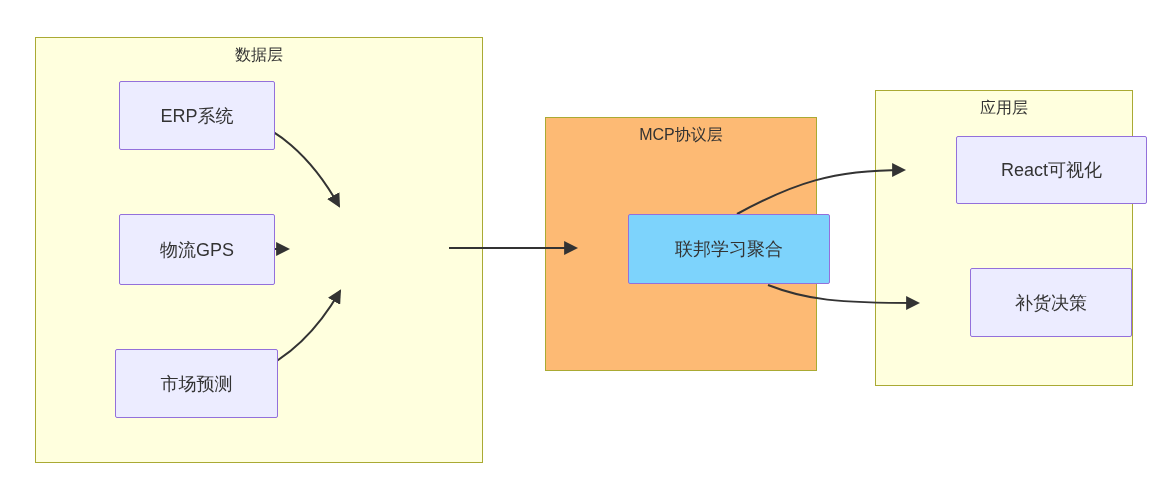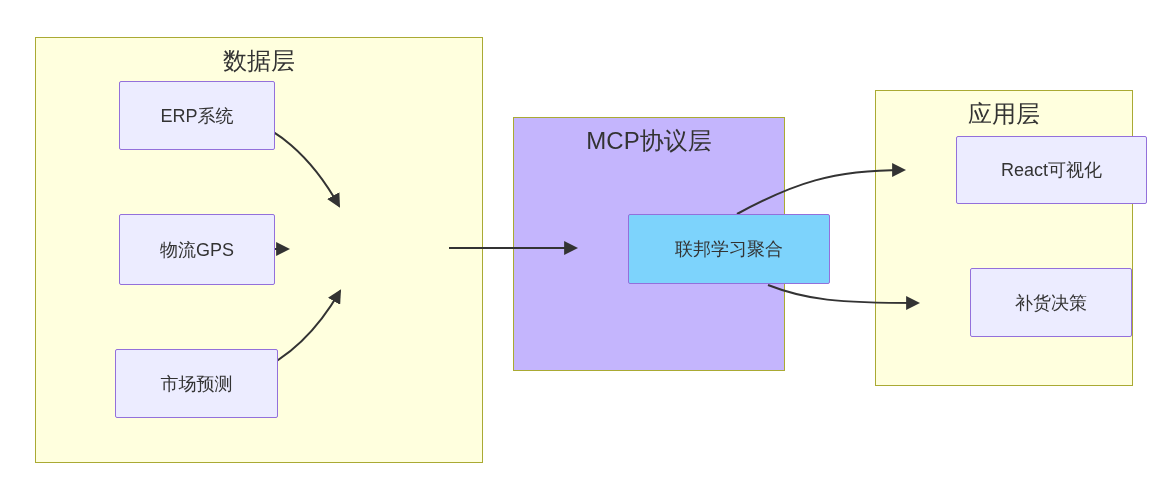--- a/index.html
+++ b/index.html
@@ -17,21 +17,21 @@
     border: 1px solid #AAAA33;
     box-sizing: border-box;
     z-index: 1;
   }
   .group-title {
     position: absolute;
     top: 7px;
     left: 0;
     right: 0;
     text-align: center;
-    font-size: 24px;
+    font-size: 16px;
     color: #333333;
     font-weight: 400;
     z-index: 2;
   }
   .edges-layer {
     position: absolute;
     left: 0;
     top: 0;
     z-index: 3;
     pointer-events: none;
@@ -70,21 +70,21 @@
         <path d="M 227,249 L 288,249" fill="none" stroke="#333333" stroke-width="2" marker-end="url(#arrowhead)"></path>
         <path d="M 230,381 C 283,368 317,331 340,291" fill="none" stroke="#333333" stroke-width="2" marker-end="url(#arrowhead)"></path>
         <path d="M 449,248 L 576,248" fill="none" stroke="#333333" stroke-width="2" marker-end="url(#arrowhead)"></path>
         <path d="M 737,214 C 794,183 833,170 904,170" fill="none" stroke="#333333" stroke-width="2" marker-end="url(#arrowhead)"></path>
         <path d="M 768,285 C 806,300 838,303 918,303" fill="none" stroke="#333333" stroke-width="2" marker-end="url(#arrowhead)"></path>
       </g>
   </svg>
 <div class="group" style="left: 35px; top: 37px; width: 448px; height: 426px; background: rgb(255, 255, 222); border-color: rgb(170, 170, 51);">
       <div class="group-title">数据层</div>
     </div>
-    <div class="group" style="left: 513px; top: 117px; width: 272px; height: 254px; background: #c4b5fd; border-color: rgb(170, 170, 51);">
+    <div class="group" style="left: 545px; top: 117px; width: 272px; height: 254px; background: #fdba74; border-color: rgb(170, 170, 51);">
       <div class="group-title">MCP协议层</div>
     </div>
     <div class="group" style="left: 875px; top: 90px; width: 258px; height: 296px; background: rgb(255, 255, 222); border-color: rgb(170, 170, 51);">
       <div class="group-title">应用层</div>
     </div>
     <div class="node" style="left: 71px; top: 81px; width: 156px; height: 69px; background: rgb(236, 236, 255); border-color: rgb(147, 112, 219);">
       <span class="node-label">ERP系统</span>
     </div>
     <div class="node" style="left: 67px; top: 349px; width: 163px; height: 69px; background: rgb(236, 236, 255); border-color: rgb(147, 112, 219);">
       <span class="node-label">市场预测</span>

